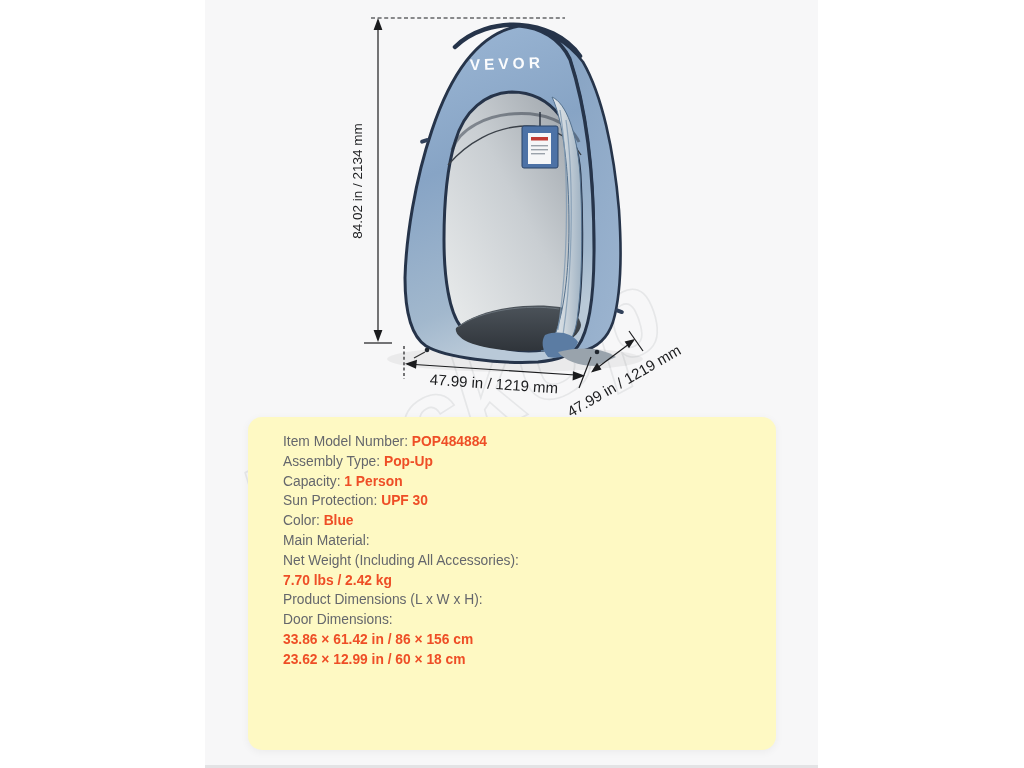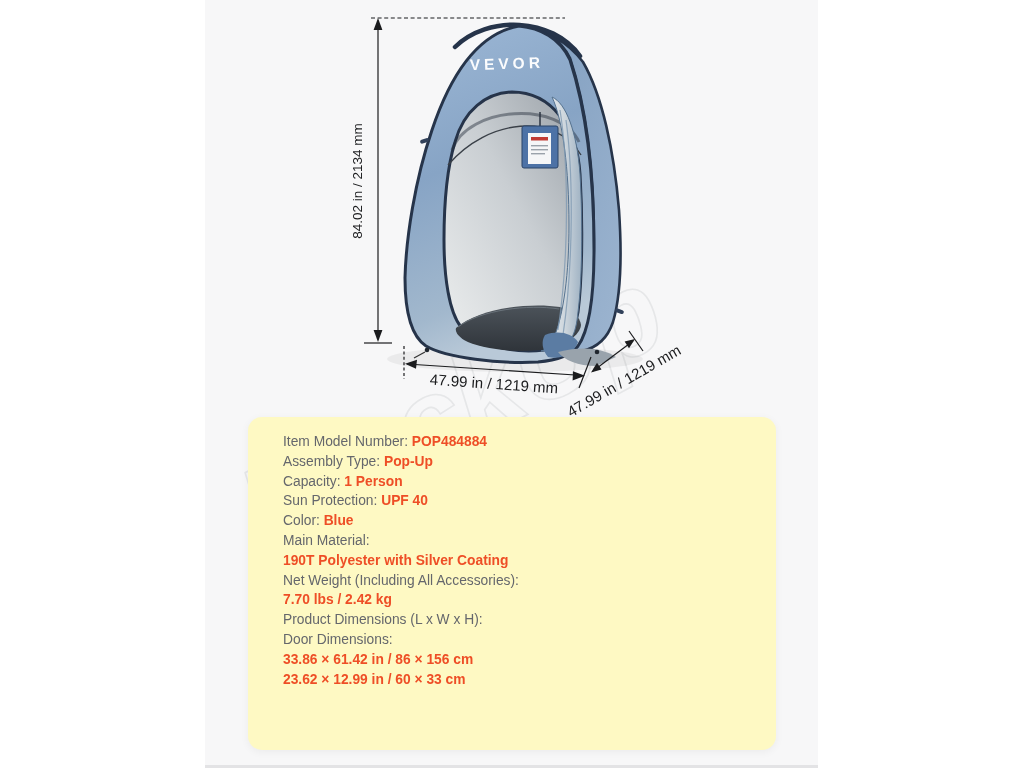--- a/index.html
+++ b/index.html
@@ -144,25 +144,24 @@
     <path d="M629,331 L643,351" fill="none"></path>
     <text class="dim-text" x="624" y="386" text-anchor="middle" font-size="15" stroke="none" transform="rotate(-30 624 381)">47.99 in / 1219 mm</text>
   </g>
 </svg>
 
 <div class="spec-panel">
   <div class="spec-left">
     <div class="srow"><span class="lbl">Item Model Number: </span><span class="val">POP484884</span></div>
     <div class="srow"><span class="lbl">Assembly Type: </span><span class="val">Pop-Up</span></div>
     <div class="srow"><span class="lbl">Capacity: </span><span class="val">1 Person</span></div>
-    <div class="srow"><span class="lbl">Sun Protection: </span><span class="val">UPF 40</span></div>
+    <div class="srow"><span class="lbl">Sun Protection: </span><span class="val">UPF 30</span></div>
     <div class="srow"><span class="lbl">Color: </span><span class="val">Blue</span></div>
     <div class="srow"><span class="lbl">Main Material:</span></div>
-    <div class="srow"><span class="val">190T Polyester with Silver Coating</span></div>
     <div class="srow"><span class="lbl">Net Weight (Including All Accessories):</span></div>
     <div class="srow"><span class="val">7.70 lbs / 2.42 kg</span></div>
     <div class="srow"><span class="lbl">Product Dimensions (L x W x H):</span></div>
     <div class="srow"><span class="lbl">Door Dimensions:</span></div>
     <div class="srow"><span class="val">33.86 × 61.42 in / 86 × 156 cm</span></div>
-    <div class="srow"><span class="val">23.62 × 12.99 in / 60 × 33 cm</span></div>
+    <div class="srow"><span class="val">23.62 × 12.99 in / 60 × 18 cm</span></div>
   </div>
 
 </div>
 
 </body></html>

